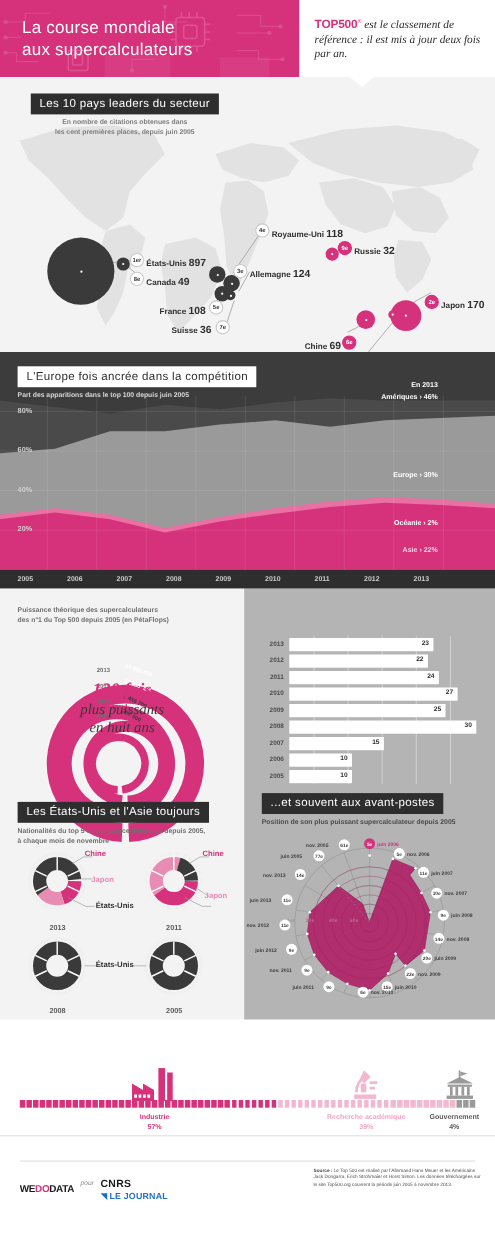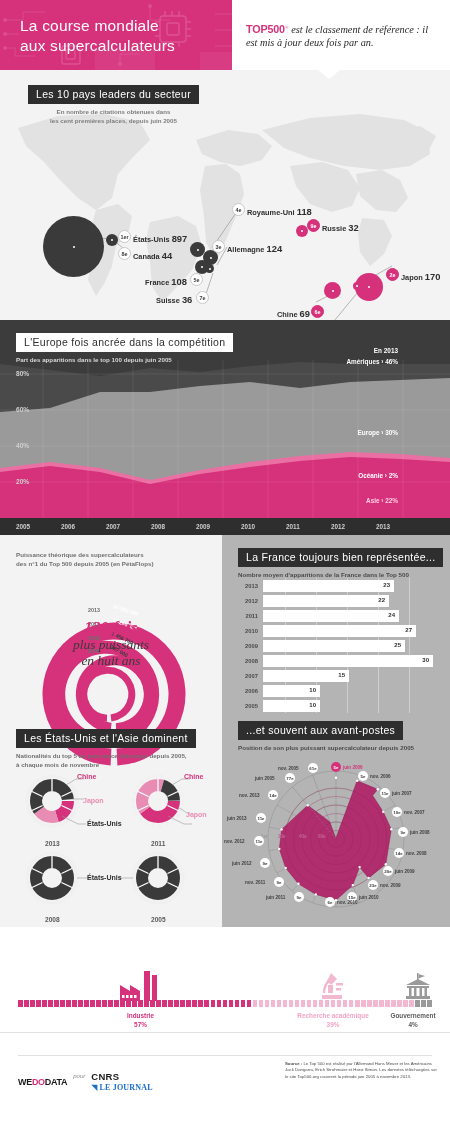--- a/index.html
+++ b/index.html
@@ -6,21 +6,21 @@
   body {
     width:450px; height:1134px; background:#ffffff;
     font-family:"Liberation Sans", sans-serif; overflow:hidden;
     -webkit-font-smoothing:antialiased;
   }
   .page { position:relative; width:450px; height:1134px; }
 
   
   .header { position:relative; height:70px; display:flex; }
   .header-left {
-    width:232px; background:#d6317b; position:relative; overflow:hidden;
+    width:272px; background:#d6317b; position:relative; overflow:hidden;
   }
   .header-title {
     position:absolute; left:20px; top:16px; color:#fff;
     font-size:15.5px; line-height:20px; font-weight:400; letter-spacing:.2px;
   }
   .circuit { position:absolute; inset:0; opacity:.22; }
   .header-right {
     flex:1; background:#fff; display:flex; align-items:center; padding:0 12px 0 14px;
   }
   .header-sub {
@@ -120,21 +120,21 @@
 
   
   .footer { position:relative; height:102px; background:#fff; border-top:1px solid #e2e2e2;}
   .src { position:absolute; left:285px; top:28px; width:152px; font-size:4.3px;
          line-height:6.4px; color:#4a4a4a;}
   .src b{ font-size:4.3px; }
   .logo { position:absolute; left:18px; top:38px; }
   .wdd { font-size:9px; font-weight:bold; letter-spacing:-.3px;}
   .pour { font-size:6px; font-style:italic; color:#8a8a8a; }
   .cnrs { font-size:9.5px; font-weight:bold; color:#1a1a1a; letter-spacing:.3px;}
-  .ljour { font-size:8px; font-weight:bold; color:#1b6fc4; letter-spacing:.2px;font-family:Liberation Serif, serif;}
+  .ljour { font-size:8px; font-weight:bold; color:#1b6fc4; letter-spacing:.2px;}
   .divider{ position:absolute; left:18px; top:22px; width:414px; height:1px; background:#e0e0e0;}
 </style>
 </head>
 <body>
 
 <div class="page">
 
   <div class="header">
     <div class="header-left">
       <svg class="circuit" width="272" height="70" viewBox="0 0 272 70">
@@ -231,21 +231,21 @@
     <div class="bub bub-pink" style="left:353px;top:212px;width:8px;height:8px;"></div>
 
     <div class="rk" style="left:118px;top:160px;">
         <span>1er</span>
       </div>
     <div class="cl" style="left:133px;top:163px;"><span>États-Unis</span> <b>897</b></div>
 
     <div class="rk" style="left:118px;top:177px;">
         <span>8e</span>
       </div>
-    <div class="cl" style="left:133px;top:180px;"><span>Canada</span> <b>44</b></div>
+    <div class="cl" style="left:133px;top:180px;"><span>Canada</span> <b>49</b></div>
 
     <div class="rk" style="left:232px;top:133px;">
         <span>4e</span>
       </div>
     <div class="cl" style="left:247px;top:136px;"><span>Royaume-Uni</span> <b>118</b></div>
 
     <div class="rk" style="left:212px;top:170px;">
         <span>3e</span>
       </div>
     <div class="cl" style="left:227px;top:173px;"><span>Allemagne</span> <b>124</b></div>
@@ -365,21 +365,21 @@
       <div class="spval dk" style="left:111px;top:100px;transform:rotate(26deg)">1 456 700</div>
       <div class="spval dk" style="left:110px;top:113px;transform:rotate(30deg)">367 000</div>
 
       <div class="spiral-txt">
         <div class="s1">130 fois</div>
         <div class="s2">plus puissants</div>
         <div class="s2">en huit ans</div>
       </div>
 
       <div style="position:absolute;left:16px;top:193px">
-        <div class="sec-title">Les États-Unis et l'Asie dominent</div>
+        <div class="sec-title">Les États-Unis et l'Asie toujours</div>
         <div class="sec-sub">
           <div>Nationalités du top 5 en puissance théorique depuis 2005,</div>
           <div>à chaque mois de novembre</div>
         </div>
       </div>
 
       <svg width="222" height="150" viewBox="0 0 222 150" style="position:absolute;left:0;top:238px">
 
         <g transform="translate(52,28)">
           <circle r="25" fill="none" stroke="#f0f0f0" stroke-width="3"></circle>
@@ -455,24 +455,20 @@
       <div class="dlabel" style="left:186px;top:276px;color:#e98cb4">Japon</div>
       <div class="dlabel" style="left:87px;top:339px;color:#2e2e2e">États-Unis</div>
 
       <div class="dyear" style="left:45px;top:305px">2013</div>
       <div class="dyear" style="left:151px;top:305px">2011</div>
       <div class="dyear" style="left:45px;top:381px">2008</div>
       <div class="dyear" style="left:151px;top:381px">2005</div>
     </div>
 
     <div class="mid-r">
-      <div style="position:absolute;left:16px;top:12px">
-        <div class="sec-title">La France toujours bien représentée...</div>
-        <div class="sec-sub">Nombre moyen d'apparitions de la France dans le Top 500</div>
-      </div>
 
       <div class="fb-grid" style="left:63px;top:43px;height:135px"></div>
       <div class="fb-grid" style="left:94px;top:43px;height:135px"></div>
       <div class="fb-grid" style="left:125px;top:43px;height:135px"></div>
       <div class="fb-grid" style="left:156px;top:43px;height:135px"></div>
       <div class="fb-grid" style="left:187px;top:43px;height:135px"></div>
 
       <div class="fb-row" style="left:14px;top:45px">
         <div class="fb-year">2013</div>
         <div class="fb-bar" style="width:131px">

